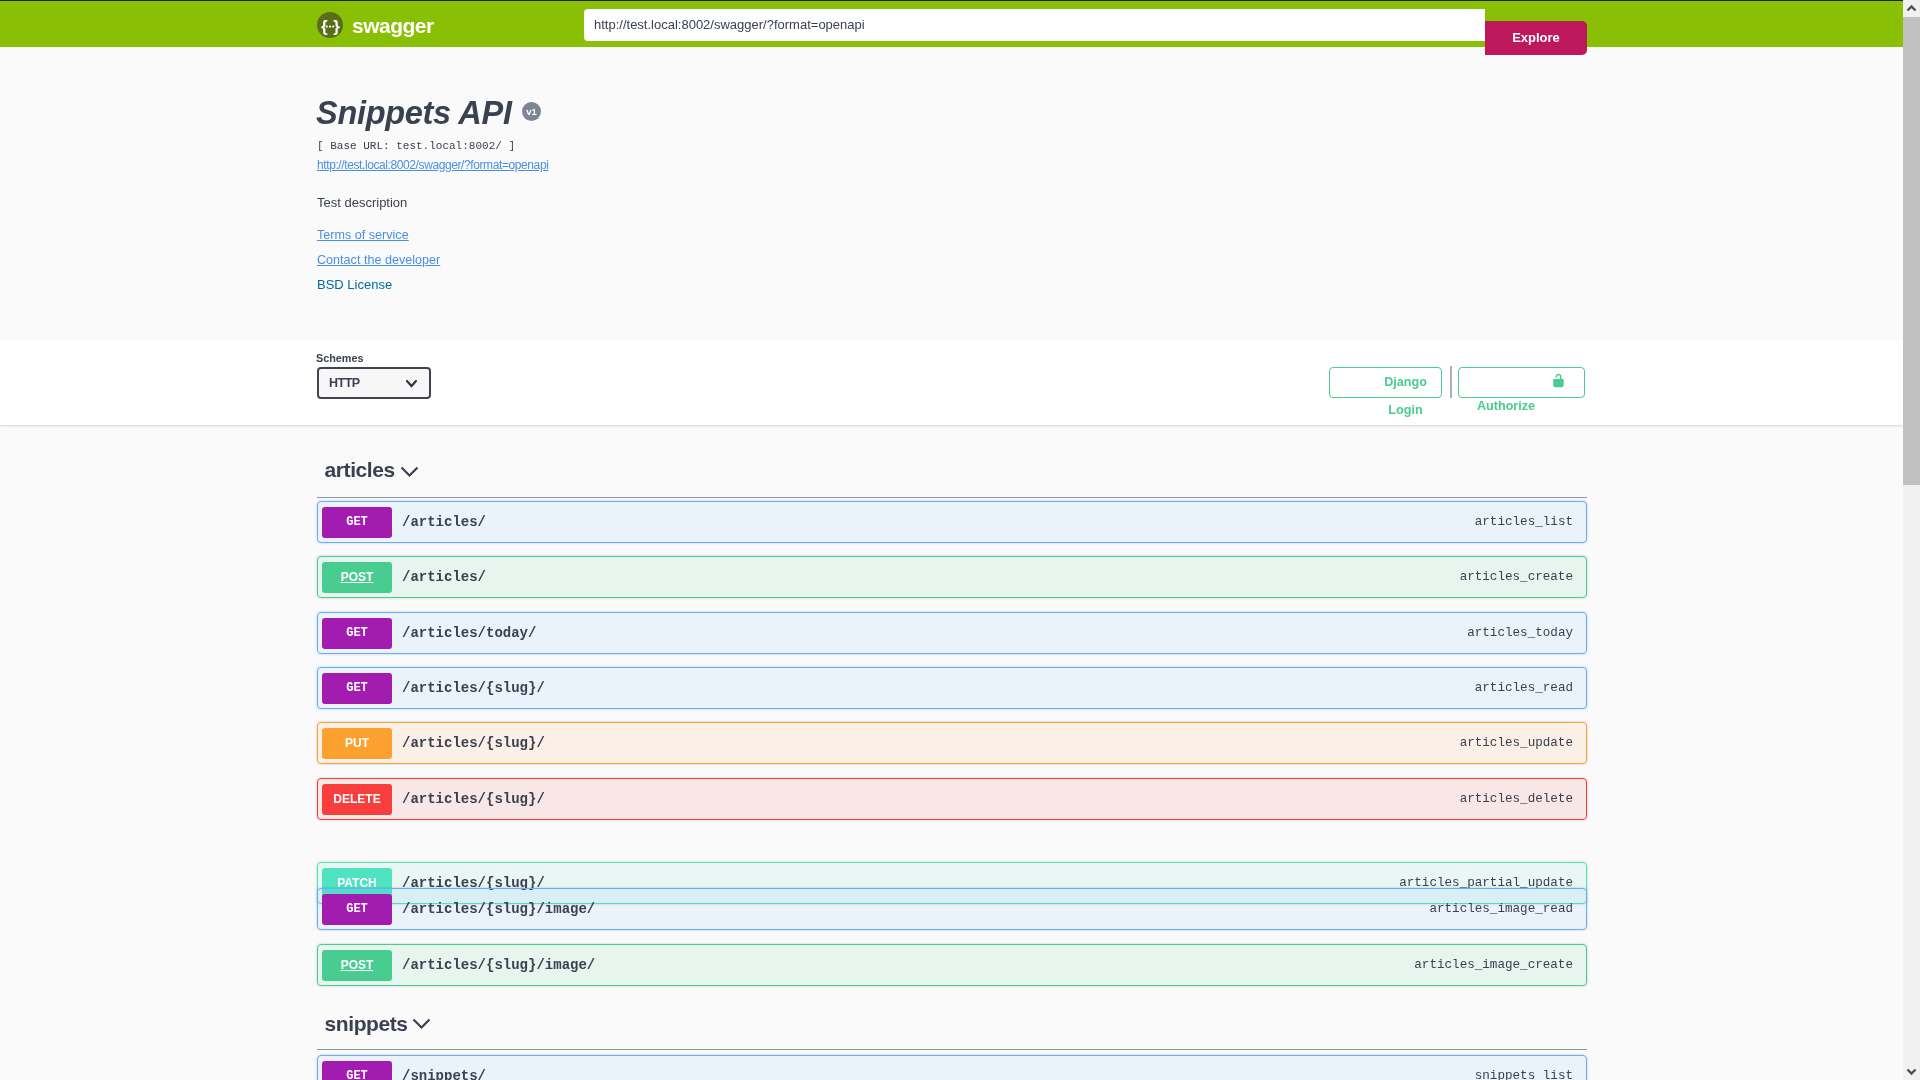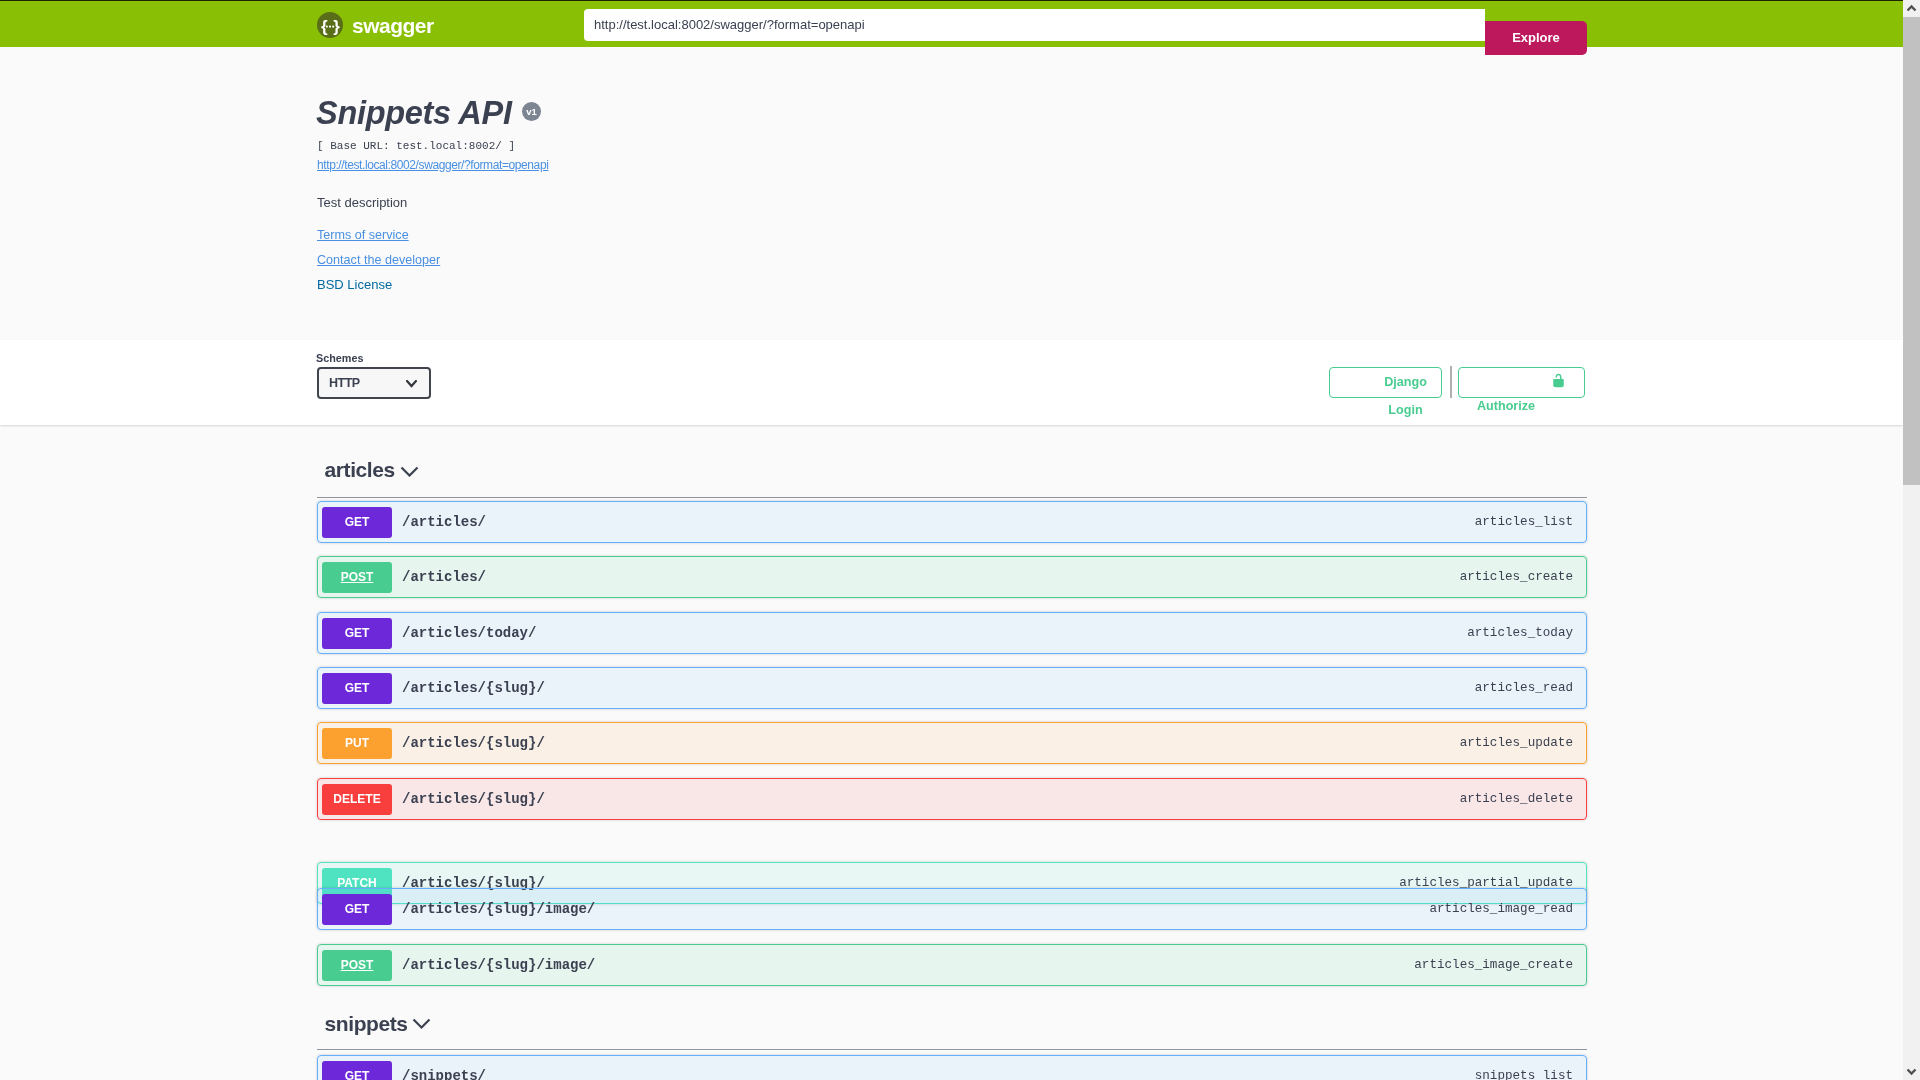--- a/index.html
+++ b/index.html
@@ -51,21 +51,21 @@
 
 .row { position:absolute; left:317px; width:1270px; height:42px; border-radius:4px;
   border:1px solid; box-shadow:0 0 3px rgba(0,0,0,.19); }
 .badge { position:absolute; left:4px; top:5px; width:70px; height:31px; border-radius:3px;
   color:#ffffff; font-weight:bold; font-size:12px; text-align:center; line-height:31px; }
 .path { position:absolute; left:84px; top:0; height:40px; line-height:40px;
   font-family:"Liberation Mono", monospace; font-size:14px; font-weight:bold; color:#3b4151; }
 .opid { position:absolute; right:13px; top:0; height:36px; line-height:40px;
   font-family:"Liberation Mono", monospace; font-size:12.6px; color:#3b4151; }
 .get    { background:rgba(97,175,254,.1);  border-color:#61affe; }
-.get    .badge { background:#6d28d9; }
+.get    .badge { background:#a21caf;font-family:Liberation Mono, monospace; }
 .post   { background:rgba(73,204,144,.1);  border-color:#49cc90; }
 .post   .badge { background:#49cc90;text-decoration:underline; }
 .put    { background:rgba(252,161,48,.1);  border-color:#fca130; }
 .put    .badge { background:#fca130; }
 .delete { background:rgba(249,62,62,.1);   border-color:#f93e3e; }
 .delete .badge { background:#f93e3e; }
 .patch  { background:rgba(80,227,194,.1);  border-color:#50e3c2;margin-top:29px; }
 .patch  .badge { background:#50e3c2; }
 
 

